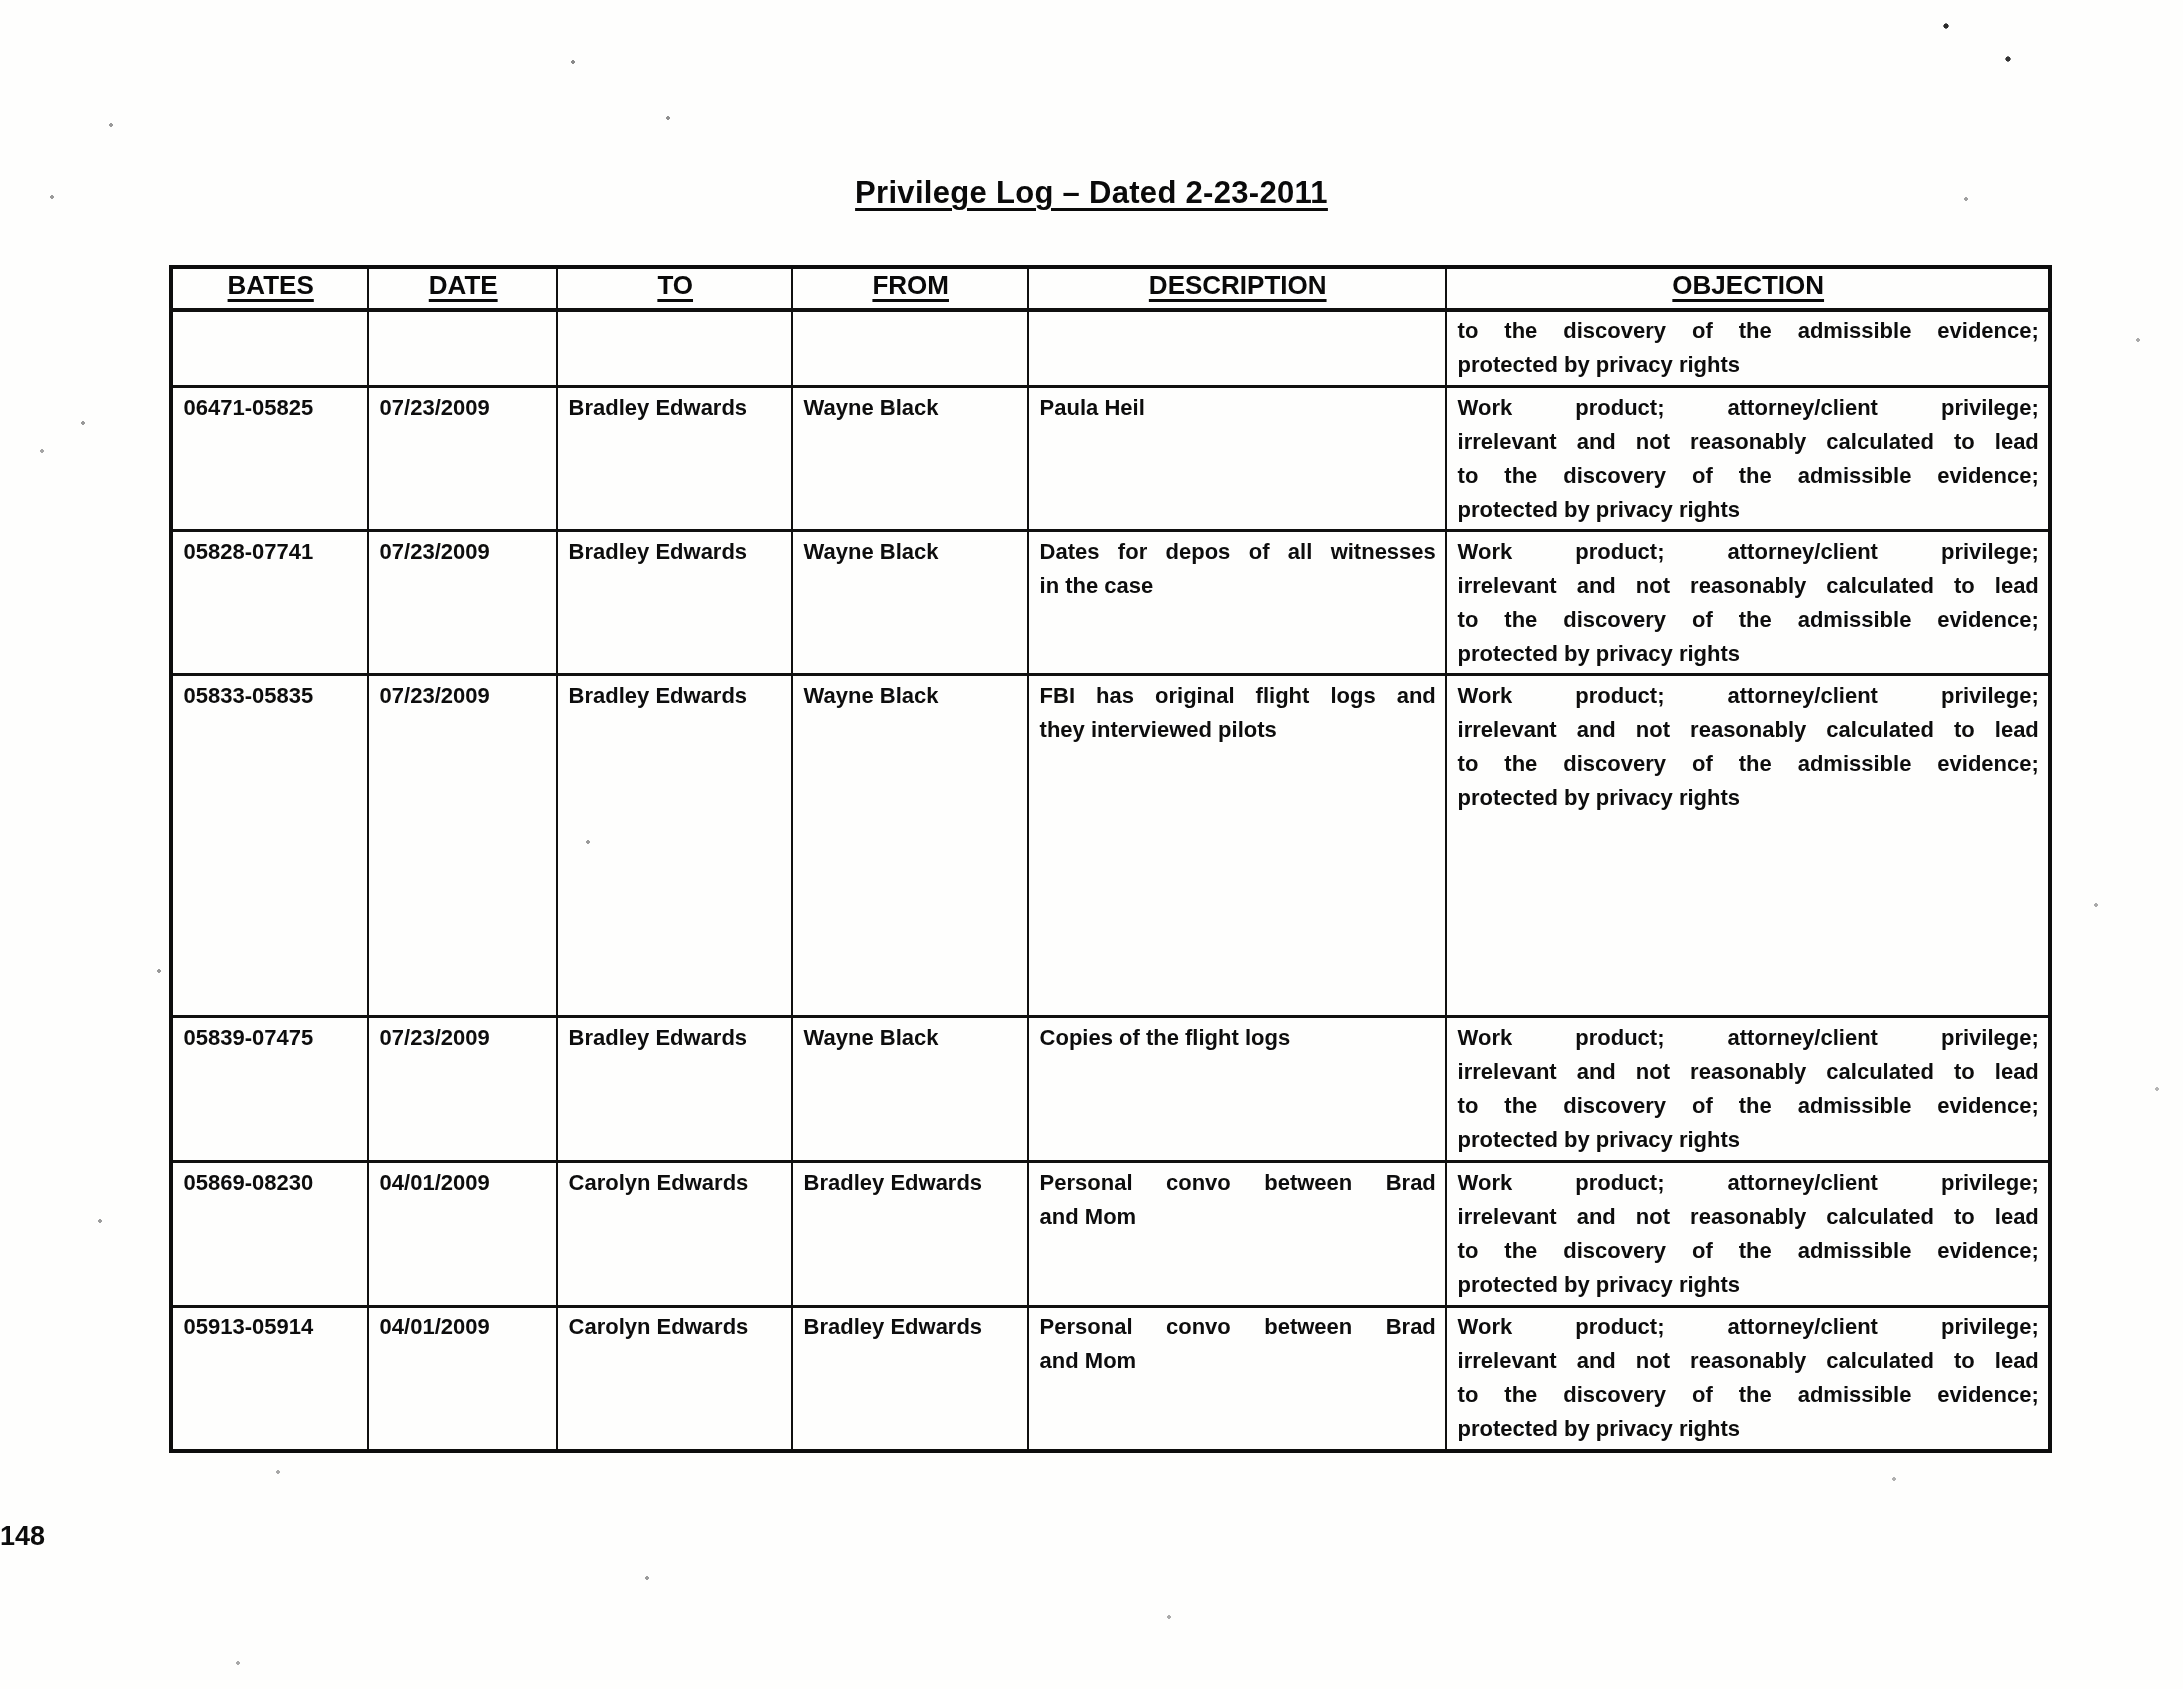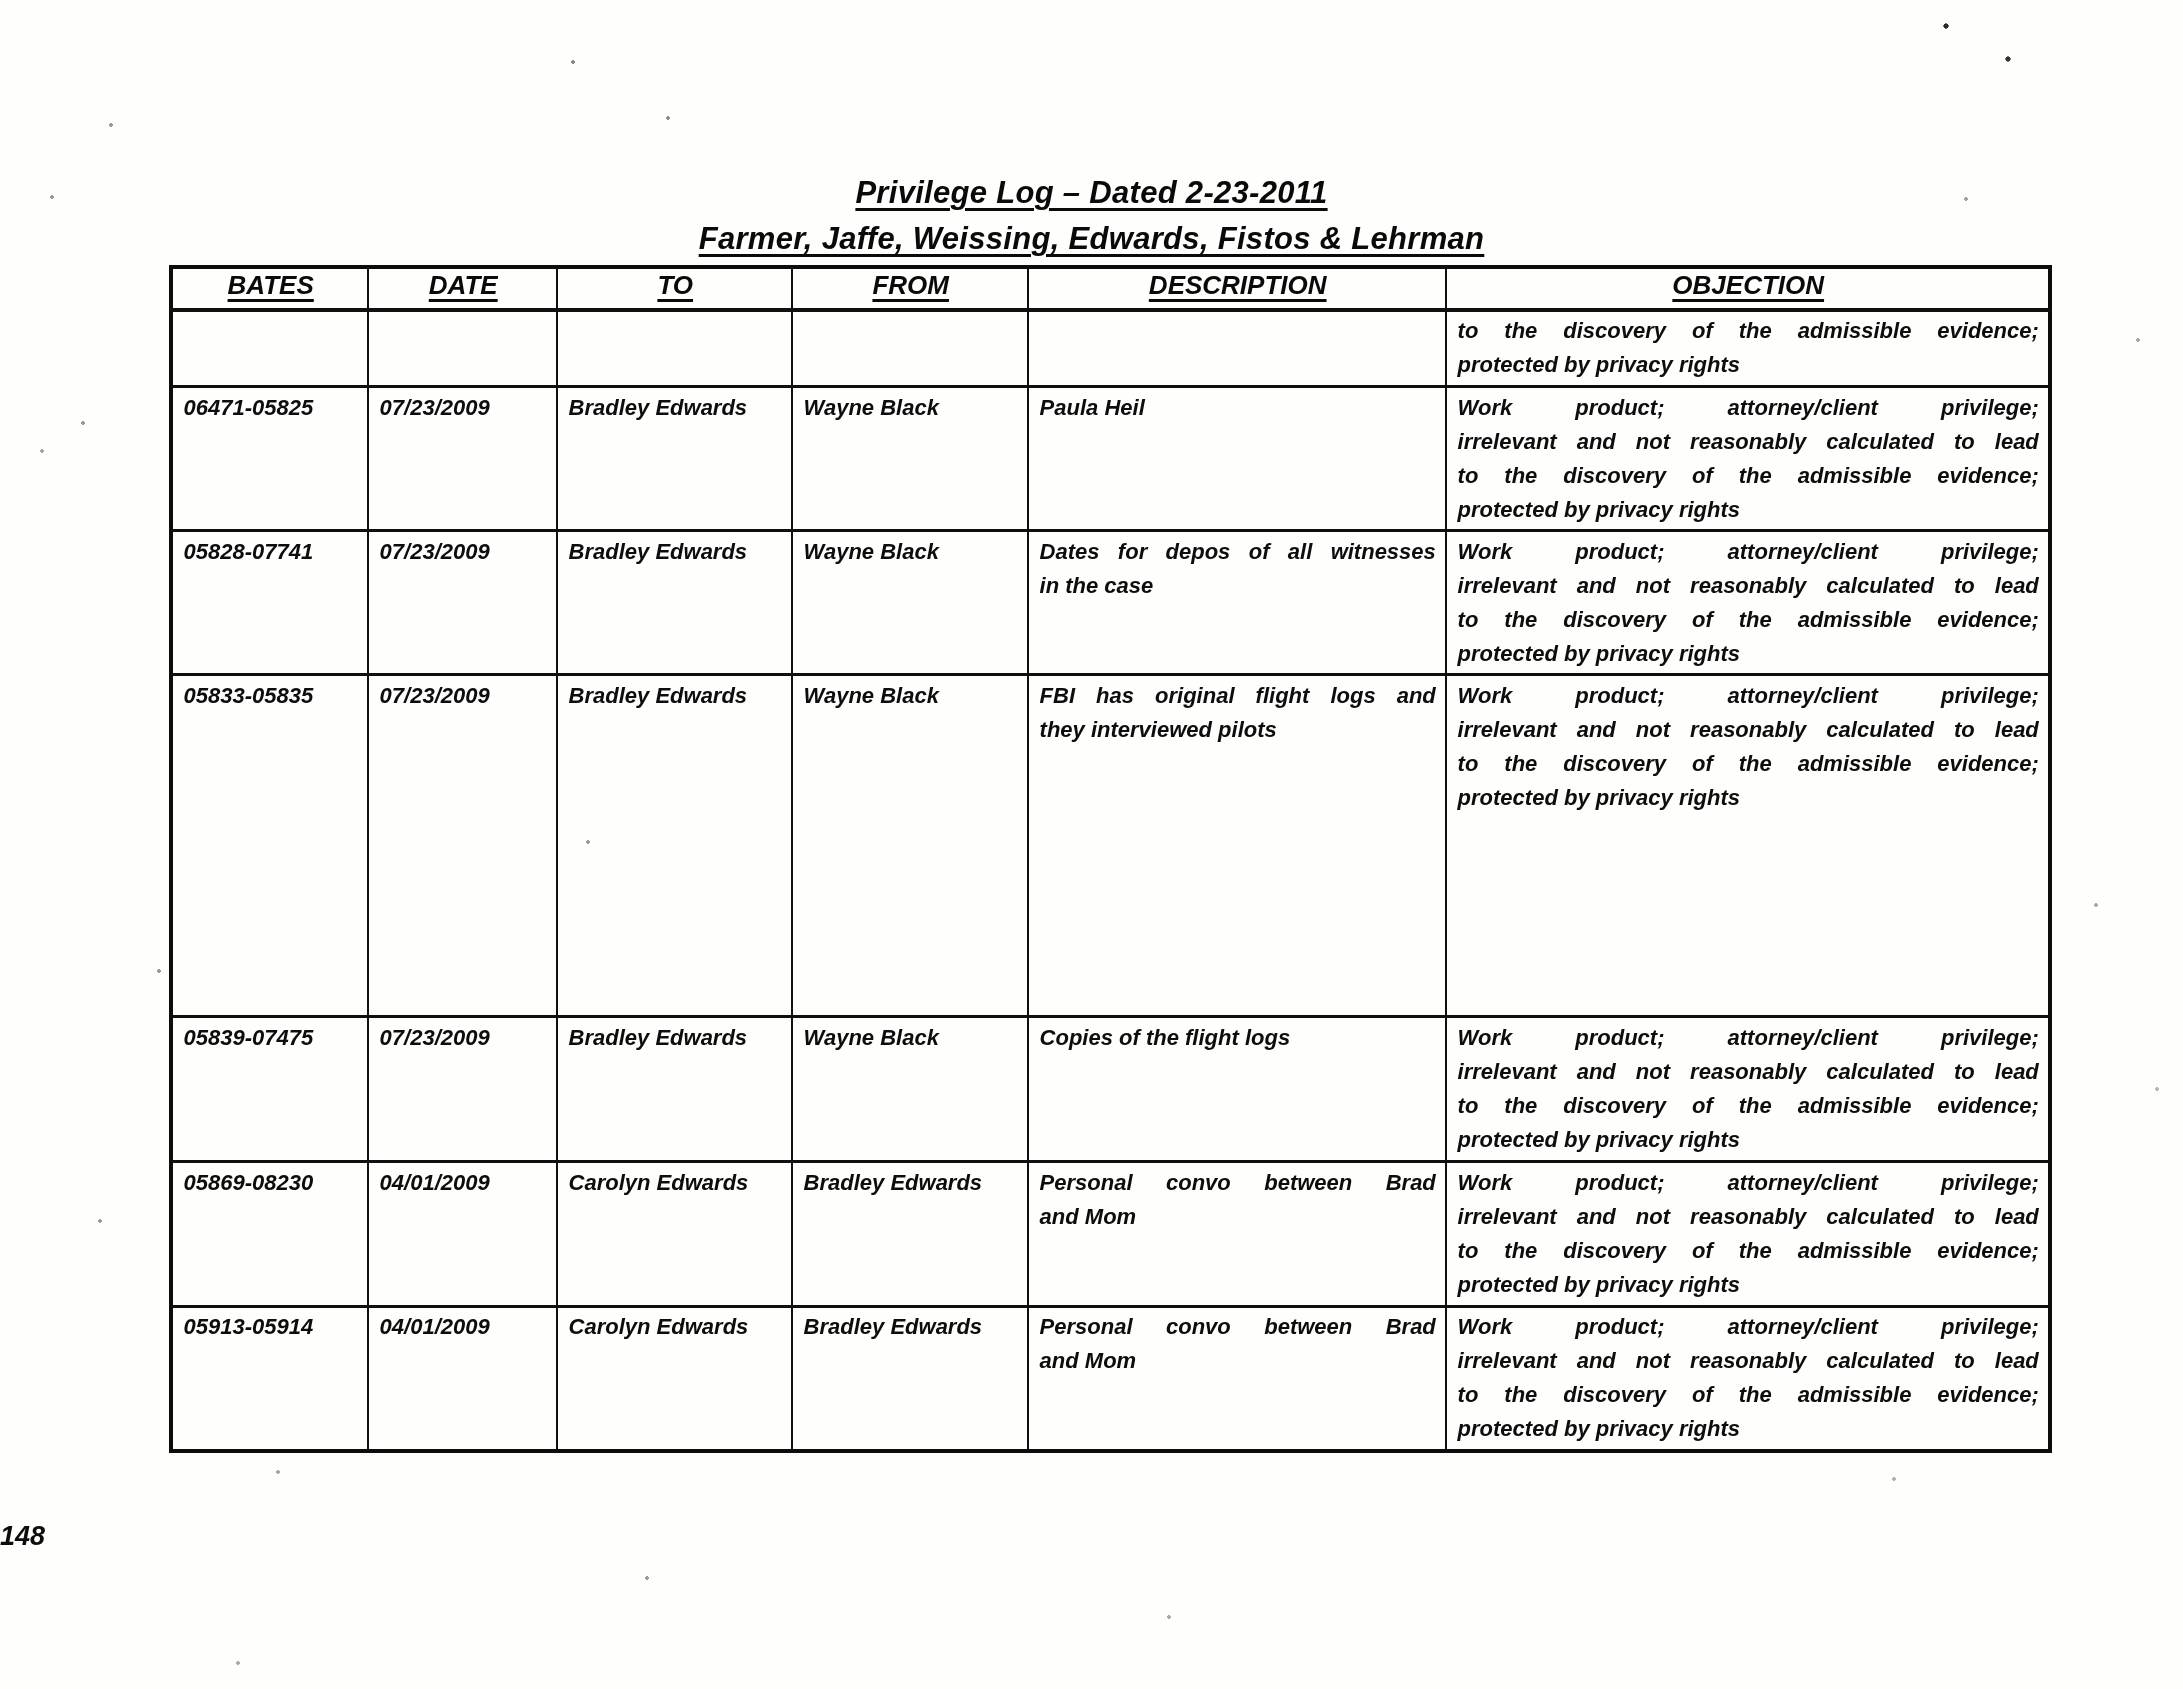--- a/index.html
+++ b/index.html
@@ -32,21 +32,20 @@
       radial-gradient(circle 2px at 588px 842px, #9b9b9b 96%, rgba(0,0,0,0)),
       radial-gradient(circle 2px at 2096px 905px,#aaaaaa 96%, rgba(0,0,0,0)),
       radial-gradient(circle 2px at 159px 971px, #999999 96%, rgba(0,0,0,0)),
       radial-gradient(circle 2px at 2157px 1089px,#b5b5b5 96%, rgba(0,0,0,0)),
       radial-gradient(circle 2px at 100px 1221px, #9d9d9d 96%, rgba(0,0,0,0)),
       radial-gradient(circle 2px at 278px 1472px, #a8a8a8 96%, rgba(0,0,0,0)),
       radial-gradient(circle 2px at 647px 1578px, #9c9c9c 96%, rgba(0,0,0,0)),
       radial-gradient(circle 2px at 1169px 1617px,#ababab 96%, rgba(0,0,0,0)),
       radial-gradient(circle 2px at 1894px 1479px,#b0b0b0 96%, rgba(0,0,0,0)),
       radial-gradient(circle 2px at 238px 1663px, #a9a9a9 96%, rgba(0,0,0,0));
-    font-style: italic;
   }
 
   .title-block {
     position: absolute;
     top: 170px;
     left: 0;
     width: 100%;
     text-align: center;
   }
   .title-line {
@@ -114,21 +113,20 @@
     color: #0d0d0d;
   }
 </style>
 </head>
 <body>
 
 <div class="page">
 
   <div class="title-block">
     <div class="title-line">Privilege Log – Dated 2-23-2011</div>
-    <div class="title-line">Farmer, Jaffe, Weissing, Edwards, Fistos &amp; Lehrman</div>
   </div>
 
   <table class="log">
     <colgroup>
       <col style="width:197px">
       <col style="width:189px">
       <col style="width:235px">
       <col style="width:236px">
       <col style="width:418px">
       <col style="width:604px">

